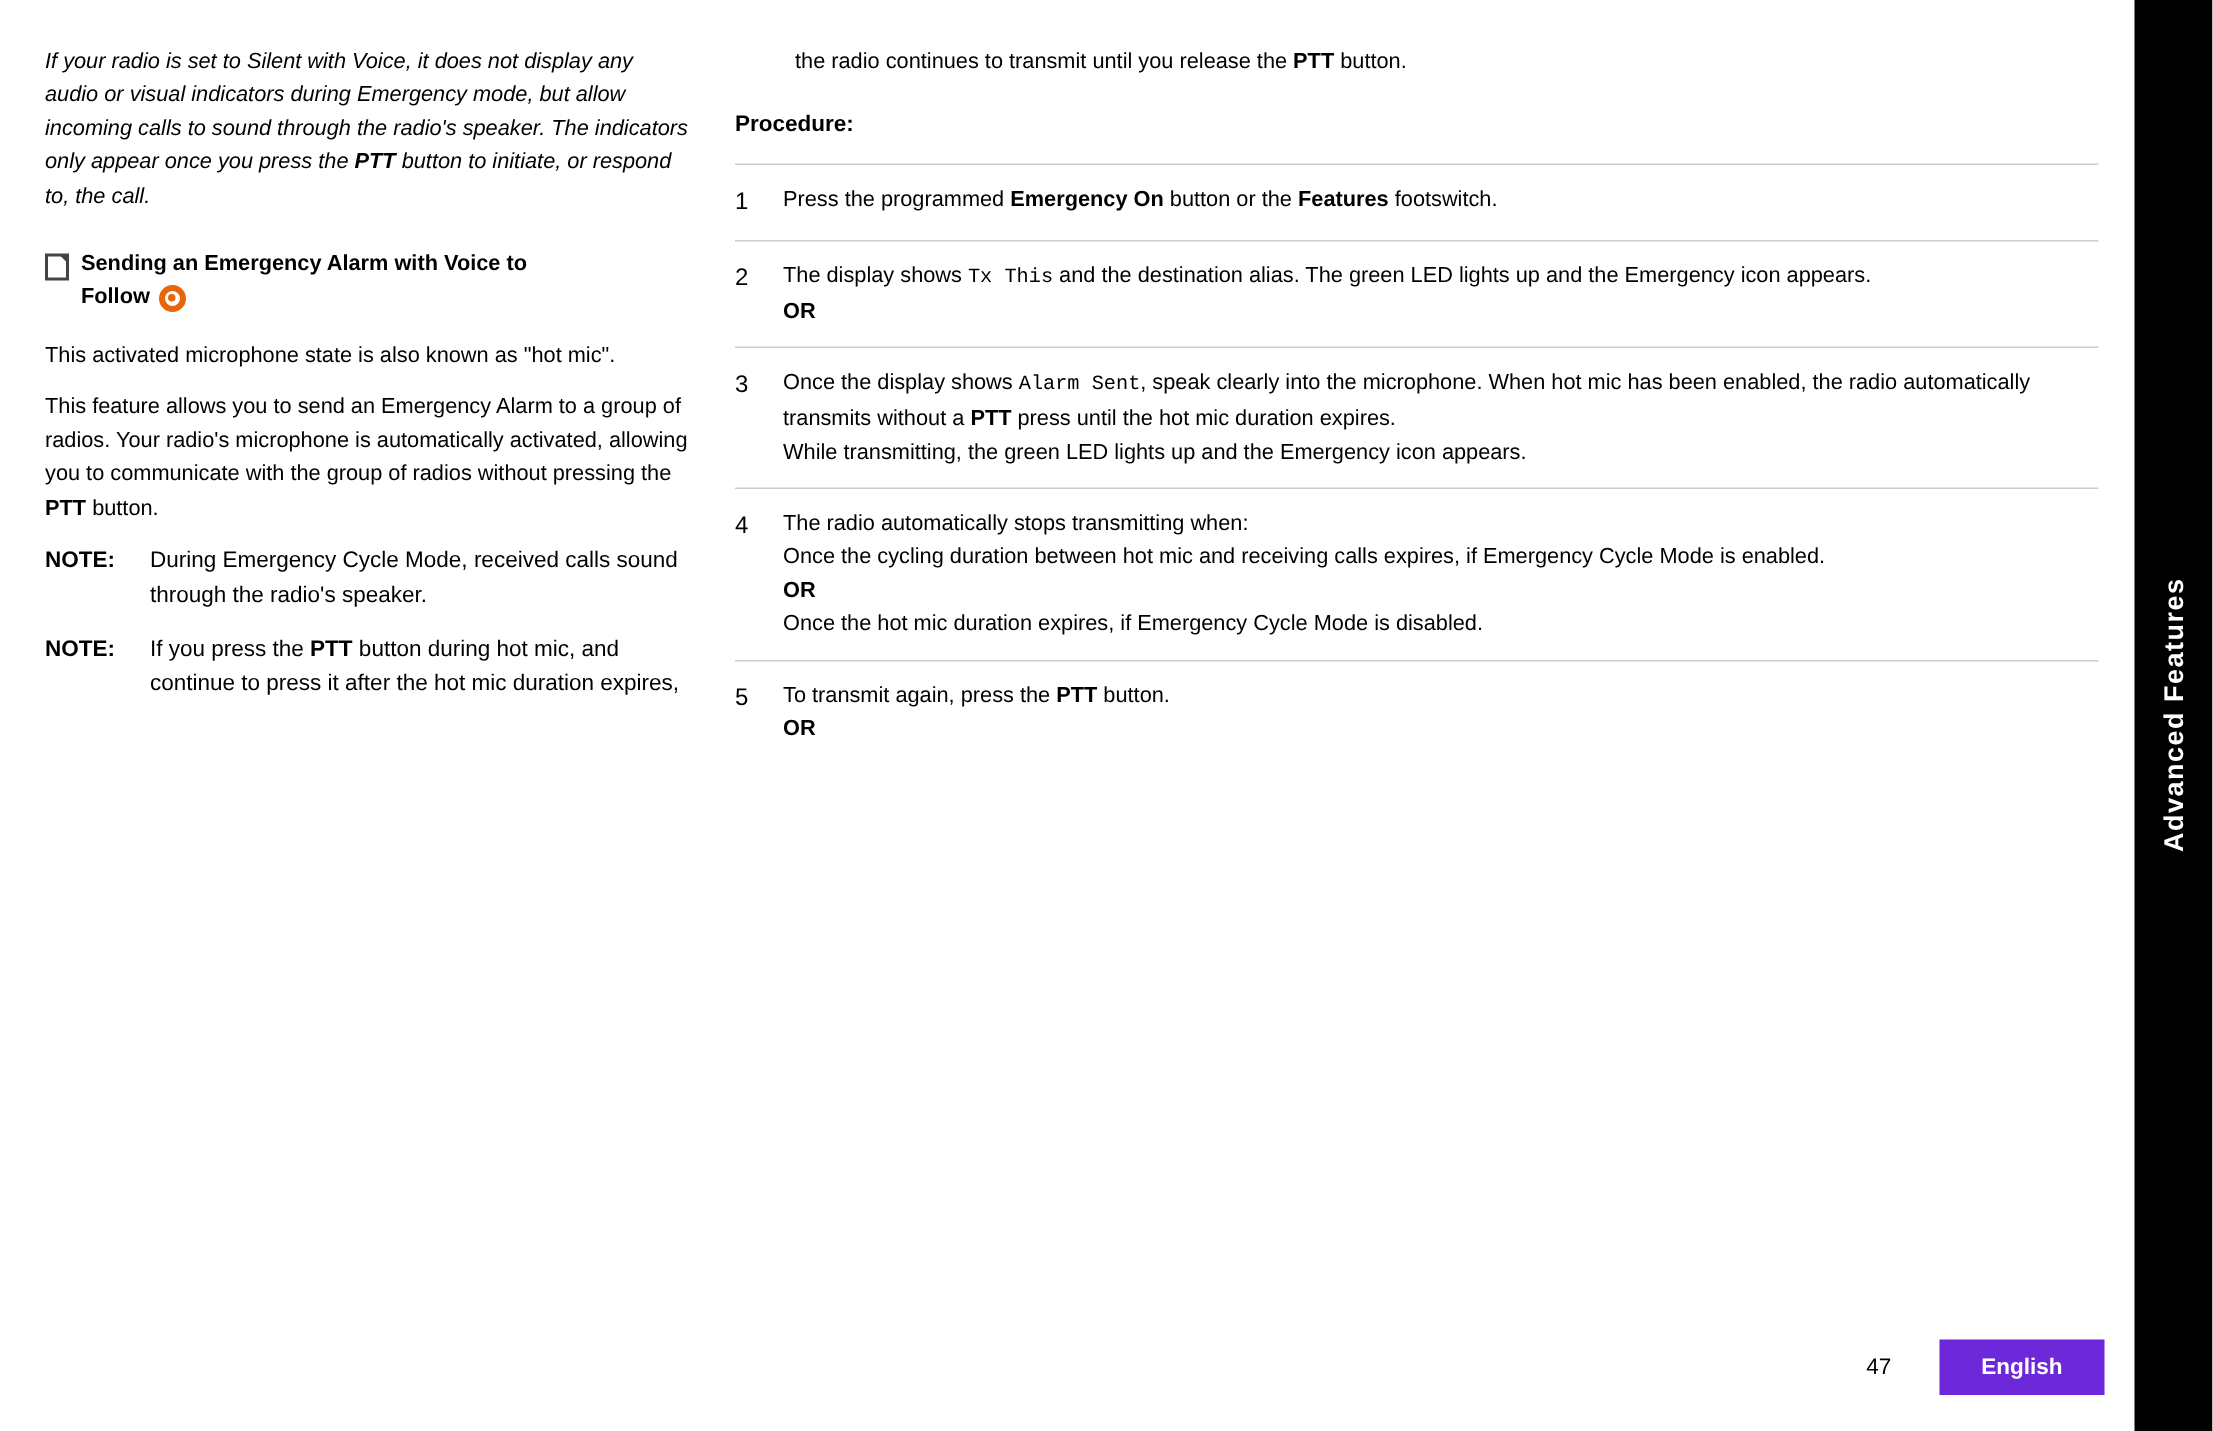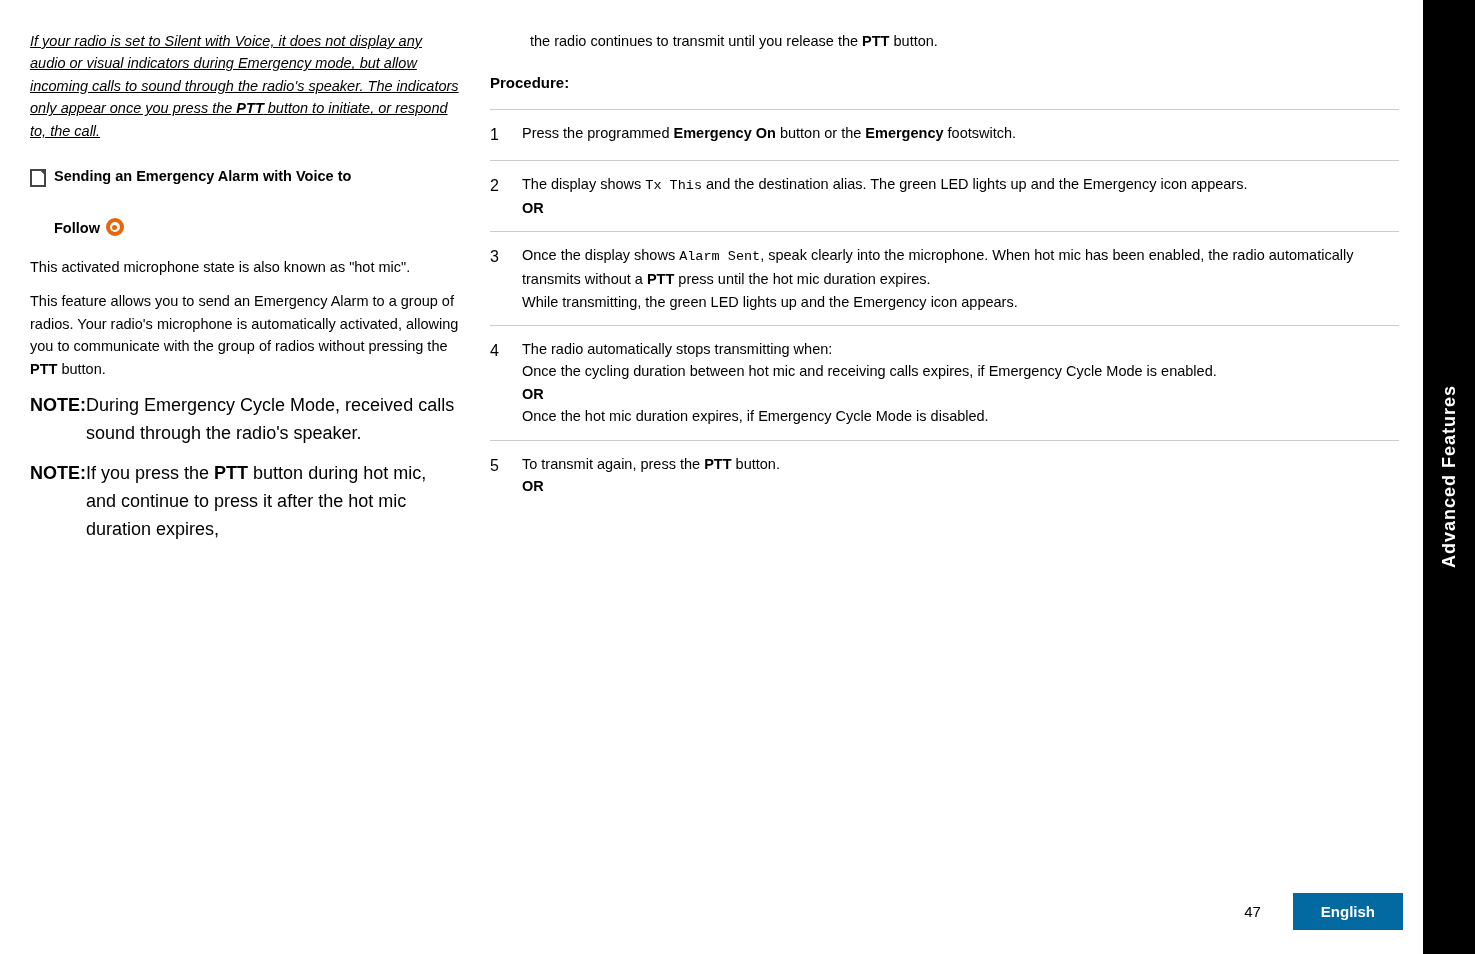--- a/index.html
+++ b/index.html
@@ -65,44 +65,43 @@
       letter-spacing: 1px;
       white-space: nowrap;
     }
 
     
     .italic-note {
       font-style: italic;
       margin-bottom: 24px;
       font-size: 14.5px;
       line-height: 1.55;
-      text-decoration: underline;
     }
 
     
     .section-heading {
       display: flex;
       align-items: flex-start;
       gap: 8px;
       margin-bottom: 16px;
     }
 
     
     .body-para {
       margin-bottom: 12px;
       font-size: 14.5px;
       line-height: 1.55;
     }
 
     
     .note-block {
       display: flex;
-      gap: 0;
+      gap: 20px;
       margin-bottom: 12px;
-      font-size: 18px;
+      font-size: 15px;
       line-height: 1.55;
     }
 
     .note-label {
       font-weight: bold;
       flex-shrink: 0;
       min-width: 50px;
     }
 
     .note-content {
@@ -211,21 +210,21 @@
       padding: 12px 20px;
       gap: 12px;
     }
 
     .page-num {
       font-size: 15px;
       margin-right: 20px;
     }
 
     .english-box {
-      background: #0369a1;
+      background: #6d28d9;
       color: #ffffff;
       padding: 10px 28px;
       font-size: 15px;
       font-weight: bold;
     }
   </style>
 </head>
 <body>
 
 <div class="page-container">
@@ -238,21 +237,21 @@
       </p>
 
       <div class="section-heading">
         <div style="display:flex; align-items:flex-start; gap:8px;">
 
           <div style="margin-top:3px; width:16px; height:18px; border:2px solid #444; position:relative; flex-shrink:0; background:white;">
             <div style="position:absolute;top:-1px;right:-1px;width:5px;height:5px;background:#444;clip-path:polygon(0 0,100% 100%,100% 0);"></div>
           </div>
           <div>
             <span class="bold">Sending an Emergency Alarm with Voice to</span><br>
-            <span style="display:flex;gap:6px;margin-top:30px;">
+            <span style="display:flex;align-items:center;gap:6px;">
               <span class="bold">Follow</span>
 
               <div class="radio-icon">
                 <div class="radio-icon-inner">
                   <div style="width:5px;height:5px;border-radius:50%;background:#e8650a;"></div>
                 </div>
               </div>
             </span>
           </div>
         </div>
@@ -284,21 +283,21 @@
         the radio continues to transmit until you release the <span class="bold">PTT</span> button.
       </div>
 
       <p class="procedure-label">Procedure:</p>
 
       <ul class="steps-list">
 
         <li class="step-item">
           <span class="step-number">1</span>
           <div class="step-content">
-            Press the programmed <span class="bold">Emergency On</span> button or the <span class="bold">Emergency</span> footswitch.
+            Press the programmed <span class="bold">Emergency On</span> button or the <span class="bold">Features</span> footswitch.
           </div>
         </li>
 
         <li class="step-item">
           <span class="step-number">2</span>
           <div class="step-content">
             The display shows <span class="mono">Tx This</span> and the destination alias. The green LED lights up and the Emergency icon appears.<br>
             <span class="step-or">OR</span>
           </div>
         </li>

